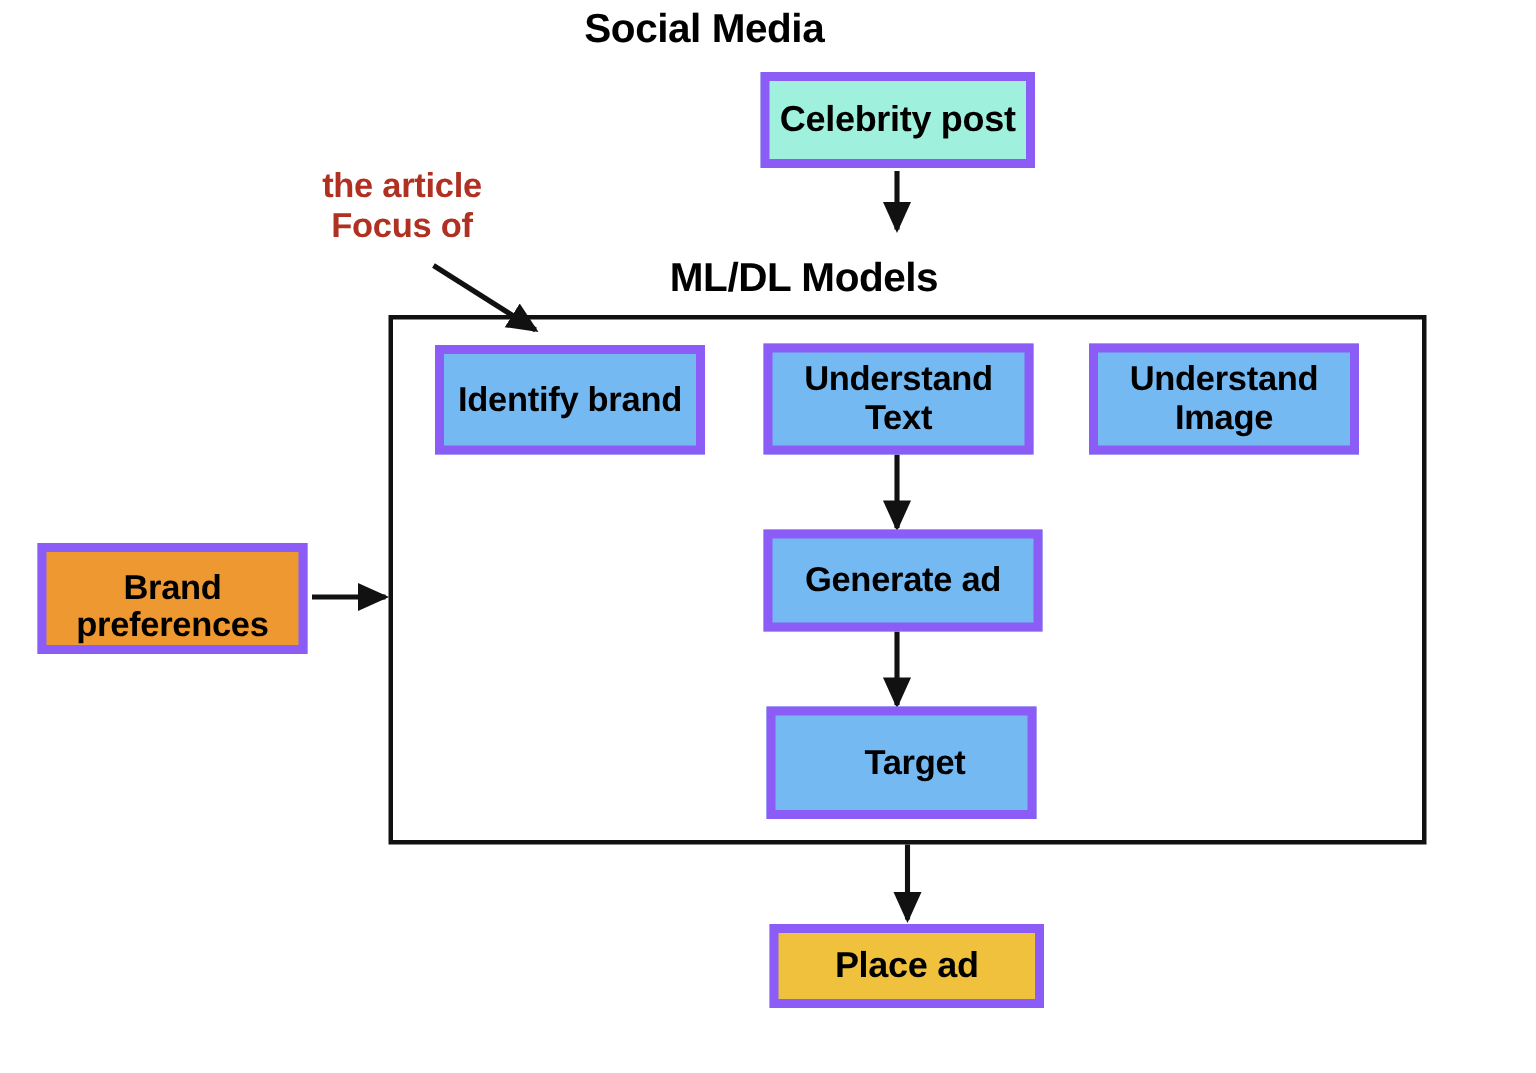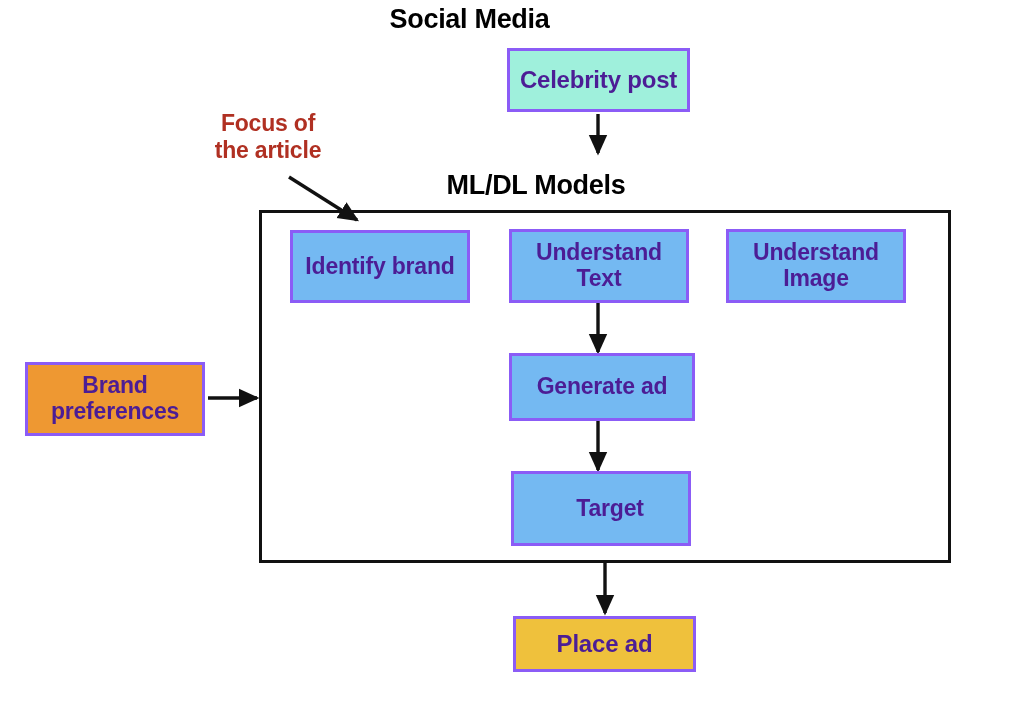--- a/index.html
+++ b/index.html
@@ -14,27 +14,27 @@
   #canvas {
     position: relative;
     width: 1024px;
     height: 715px;
     background: #ffffff;
     overflow: hidden;
   }
   .node {
     position: absolute;
     box-sizing: border-box;
-    border: 3px solid #8b5cf6;
+    border: 6px solid #8b5cf6;
     display: flex;
     align-items: center;
     justify-content: center;
     text-align: center;
     font-weight: bold;
-    color: #4c1d95;
+    color: #000000;
     line-height: 1.12;
     letter-spacing: -0.2px;
   }
   .caption {
     position: absolute;
     font-weight: bold;
     color: #000000;
     text-align: center;
     letter-spacing: -0.3px;
     white-space: nowrap;
@@ -85,22 +85,22 @@
 
     <line x1="605" y1="563" x2="605" y2="613" stroke="#111111" stroke-width="3.4" marker-end="url(#arrowhead)"></line>
   </svg>
 
   <div class="caption" style="left:0; top:4px; width:939px; font-size:27px;">Social Media</div>
 
   <div class="node" style="left:507px; top:48px; width:183px; height:64px;
               background:#9ff0dc; font-size:24px;">Celebrity post</div>
 
   <div class="annotation" style="left:188px; top:110px; width:160px; font-size:23px; color:#b03022;">
+    <div>the article</div>
     <div>Focus of</div>
-    <div>the article</div>
   </div>
 
   <div class="caption" style="left:0; top:170px; width:1024px; font-size:27px;padding-left:24px;">ML/DL Models</div>
 
   <div class="group-box" style="left:259px; top:210px; width:692px; height:353px;"></div>
 
   <div class="node" style="left:290px; top:230px; width:180px; height:73px;
               background:#74b9f2; font-size:23px;">Identify brand</div>
 
   <div class="node" style="left:509px; top:229px; width:180px; height:74px;
@@ -117,21 +117,21 @@
 
   <div class="node" style="left:509px; top:353px; width:186px; height:68px;
               background:#74b9f2; font-size:23px;">Generate ad</div>
 
   <div class="node" style="left:511px; top:471px; width:180px; height:75px;
               background:#74b9f2; font-size:23px; flex-direction:column;padding-left:18px;">
     <span>Target</span>
   </div>
 
   <div class="node" style="left:25px; top:362px; width:180px; height:74px;
-              background:#ee9832; font-size:23px; flex-direction:column;">
+              background:#ee9832; font-size:23px; flex-direction:column;justify-content:flex-end;">
     <span>Brand</span>
     <span>preferences</span>
   </div>
 
   <div class="node" style="left:513px; top:616px; width:183px; height:56px;
               background:#efc13c; font-size:24px;">Place ad</div>
 
 </div>
 
 </body></html>

